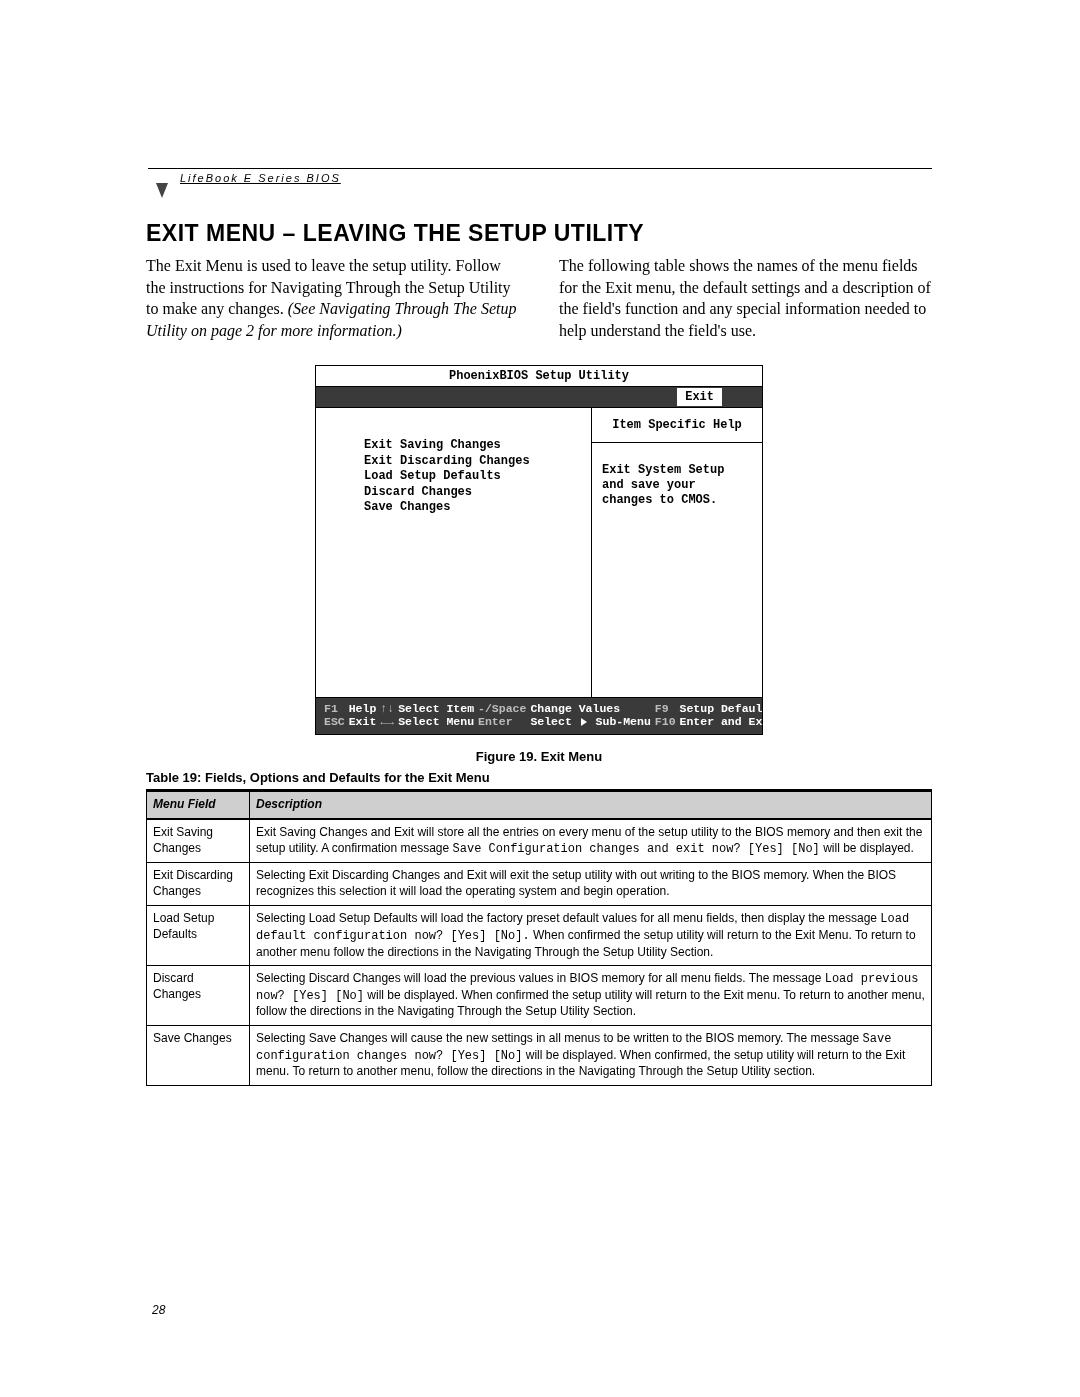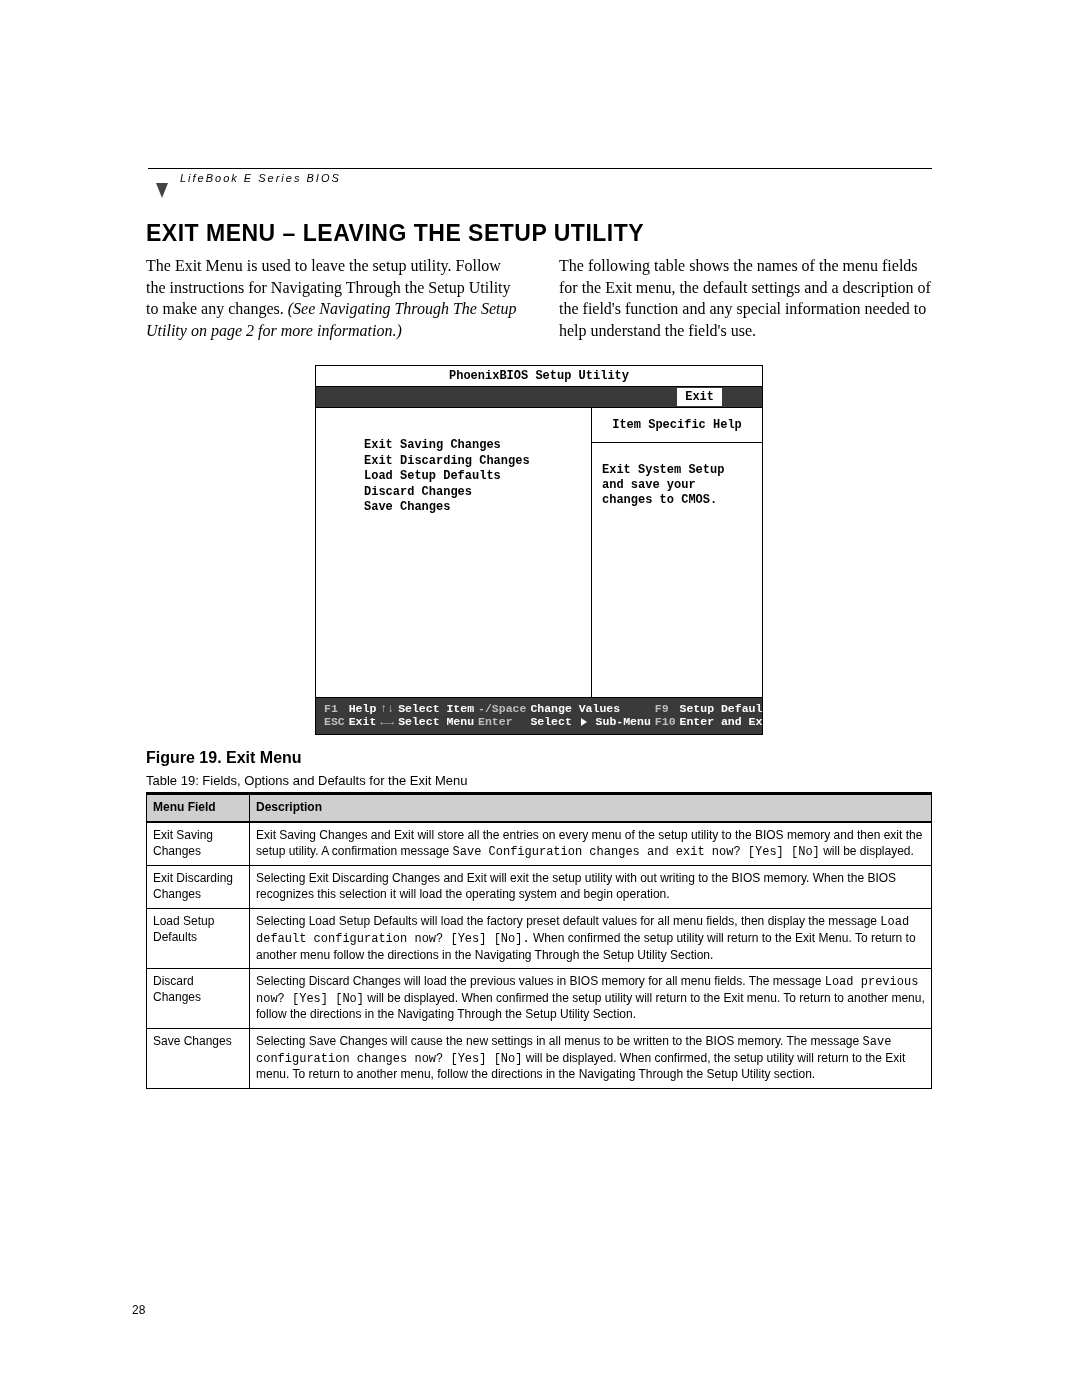--- a/index.html
+++ b/index.html
@@ -27,20 +27,21 @@
   }
   .header-text {
     position: absolute;
     top: 172px;
     left: 180px;
     font-family: Arial, Helvetica, sans-serif;
     font-style: italic;
     font-size: 11px;
     letter-spacing: 2px;
     color: #000;
+    text-decoration: underline;
   }
   .header-tri {
     position: absolute;
     top: 183px;
     left: 156px;
     width: 0;
     height: 0;
     border-left: 6px solid transparent;
     border-right: 6px solid transparent;
     border-top: 15px solid #444;
@@ -152,29 +153,29 @@
   .bios-foot .tri {
     display: inline-block;
     width: 0; height: 0;
     border-top: 4px solid transparent;
     border-bottom: 4px solid transparent;
     border-left: 6px solid #fff;
     margin: 0 2px 0 2px;
     vertical-align: middle;
   }
   .figure-caption {
-    text-align: left;
-    font-family: Arial, Helvetica, sans-serif;
-    font-weight: bold;
-    font-size: 16px;
+    text-align: center;
+    font-family: Arial, Helvetica, sans-serif;
+    font-weight: bold;
+    font-size: 13px;
     margin: 14px 0 6px 0;
   }
   .table-title {
     font-family: Arial, Helvetica, sans-serif;
-    font-weight: normal;
+    font-weight: bold;
     font-size: 13px;
     margin: 0 0 4px 0;
   }
   table.defs {
     border-collapse: collapse;
     width: 100%;
     font-family: Arial, Helvetica, sans-serif;
     font-size: 12px;
     line-height: 1.3;
   }
@@ -183,31 +184,33 @@
     padding: 5px 6px;
     vertical-align: top;
     text-align: left;
   }
   table.defs thead th {
     background: #cfcfcf;
     font-weight: bold;
     font-size: 12px;
     border-top: 3px solid #000;
     border-bottom: 2px solid #000;
+    font-style: italic;
   }
   table.defs td.menu-field { width: 90px; }
   code.inline {
     font-family: "Courier New", monospace;
     font-size: 12px;
   }
   .page-num {
     position: absolute;
-    left: 132px;
+    left: 152px;
     bottom: 80px;
     font-family: Arial, Helvetica, sans-serif;
+    font-style: italic;
     font-size: 12px;
   }
 </style>
 </head>
 <body>
 
 <div class="page">
   <div class="header-line"></div>
   <div class="header-tri"></div>
   <div class="header-text">LifeBook E Series BIOS</div>

